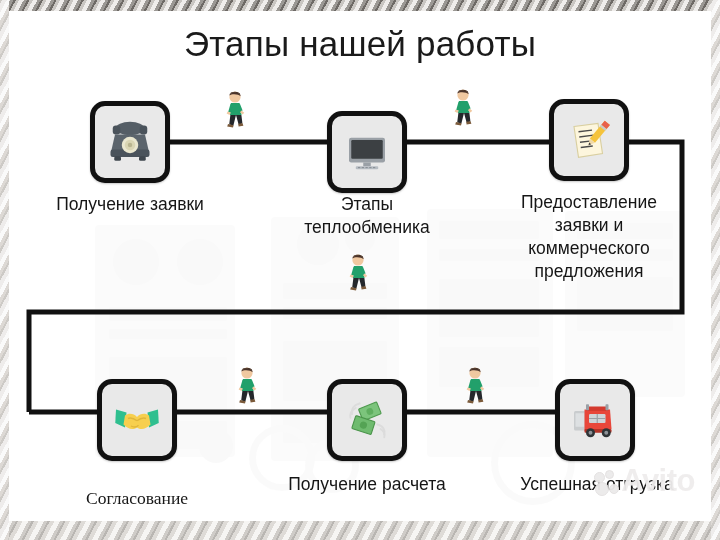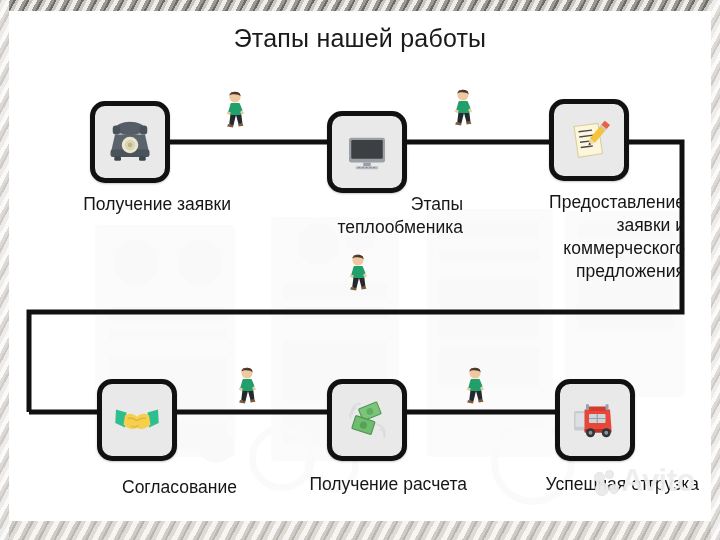--- a/index.html
+++ b/index.html
@@ -135,21 +135,21 @@
     line-height: 1;
   }
 
   
   .title {
     position: absolute;
     left: 0;
     top: 13px;
     width: 702px;
     text-align: center;
-    font-size: 25px;
+    font-size: 35px;
     font-weight: 400;
     color: #1a1a1a;
     letter-spacing: 0.2px;
     white-space: nowrap;
   }
 
   
   .connectors {
     position: absolute;
     left: 0;
@@ -175,21 +175,21 @@
     align-items: center;
     justify-content: center;
     box-shadow: 0 1px 2px rgba(0,0,0,0.22);
   }
   .node-icon {
     width: 48px;
     height: 48px;
   }
   .node-label {
     position: absolute;
-    text-align: right;
+    text-align: center;
     font-size: 17.5px;
     line-height: 23px;
     color: #161616;
     white-space: pre-line;
   }
 
   
   .walker {
     position: absolute;
     width: 26px;
@@ -319,21 +319,21 @@
       <div class="node-box" style="left:88px; top:368px;">
         <svg class="node-icon" viewBox="0 0 64 64">
           <path d="M4 18 L18 22 L16 42 L3 36 Z" fill="#2fbf8f"></path>
           <path d="M60 18 L46 22 L48 42 L61 36 Z" fill="#2fbf8f"></path>
           <path d="M16 26 C22 22 28 24 32 28 C36 24 42 22 48 26 L50 38 C44 44 38 46 32 42 C26 46 20 44 14 38 Z" fill="#f7cf4e"></path>
           <path d="M20 30 C24 28 28 30 32 33" stroke="#e0b63a" stroke-width="2" fill="none"></path>
           <path d="M44 30 C40 28 36 30 32 33" stroke="#e0b63a" stroke-width="2" fill="none"></path>
           <path d="M24 40 C28 42 32 41 34 39" stroke="#e0b63a" stroke-width="1.8" fill="none"></path>
         </svg>
       </div>
-      <div class="node-label" style="left:28px; top:465px; width:200px;">Согласование</div>
+      <div class="node-label" style="left:28px; top:476px; width:200px;font-family:Liberation Serif, serif;">Согласование</div>
     </div>
 
     <div class="node">
       <div class="node-box" style="left:318px; top:368px;">
         <svg class="node-icon" viewBox="0 0 64 64">
           <path d="M22 10 C14 12 11 18 12 24" stroke="#dcdcdc" stroke-width="3" fill="none" stroke-linecap="round"></path>
           <path d="M17 16 C11 19 9 24 10 29" stroke="#dcdcdc" stroke-width="2.5" fill="none" stroke-linecap="round"></path>
           <path d="M46 38 C54 40 56 46 55 51" stroke="#dcdcdc" stroke-width="3" fill="none" stroke-linecap="round"></path>
           <path d="M50 44 C55 47 56 51 55 55" stroke="#dcdcdc" stroke-width="2.5" fill="none" stroke-linecap="round"></path>
           <g transform="rotate(-22 34 24)">

